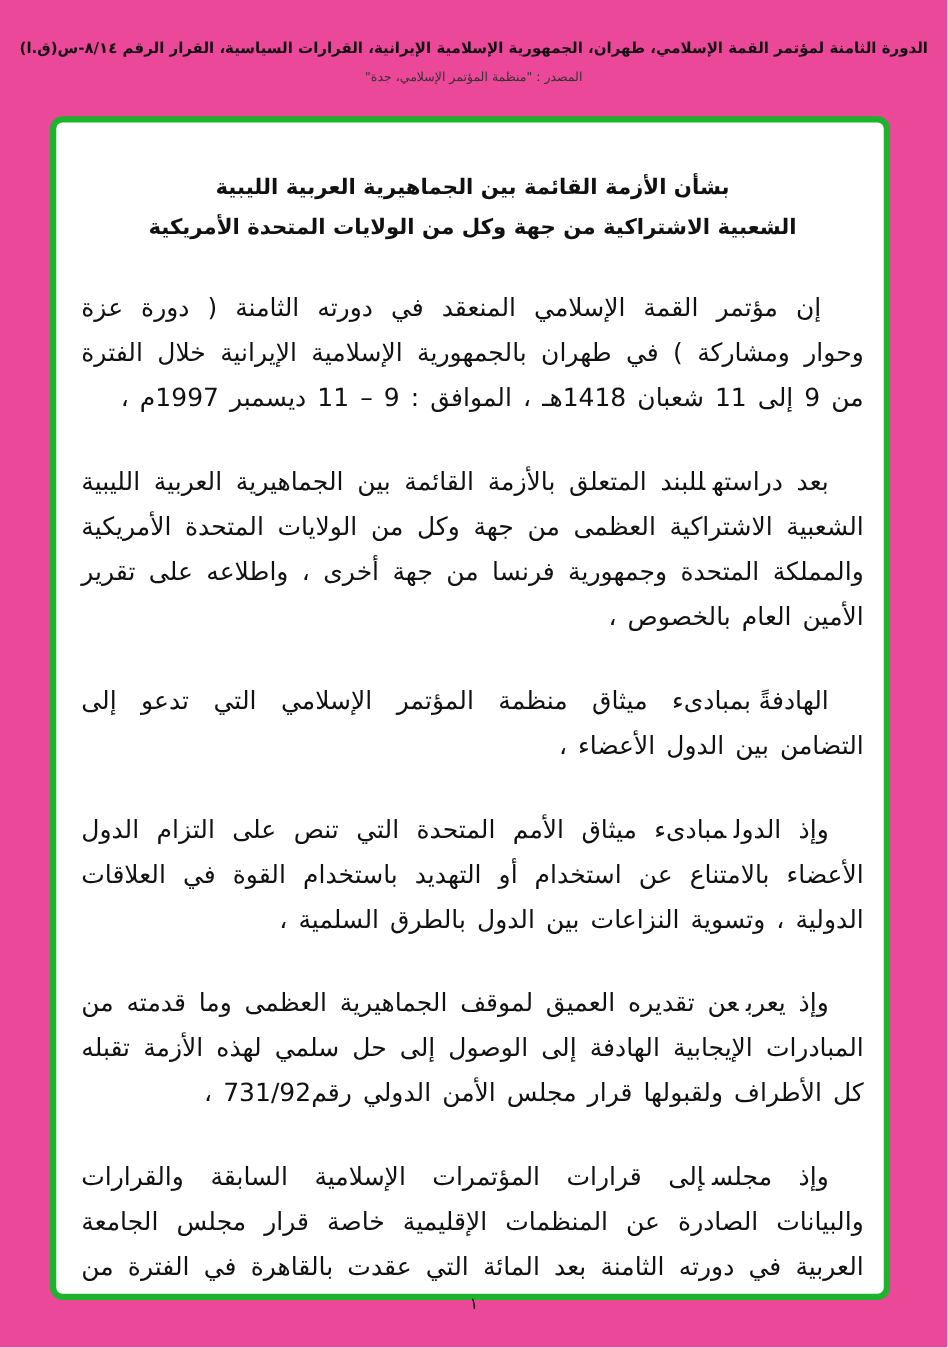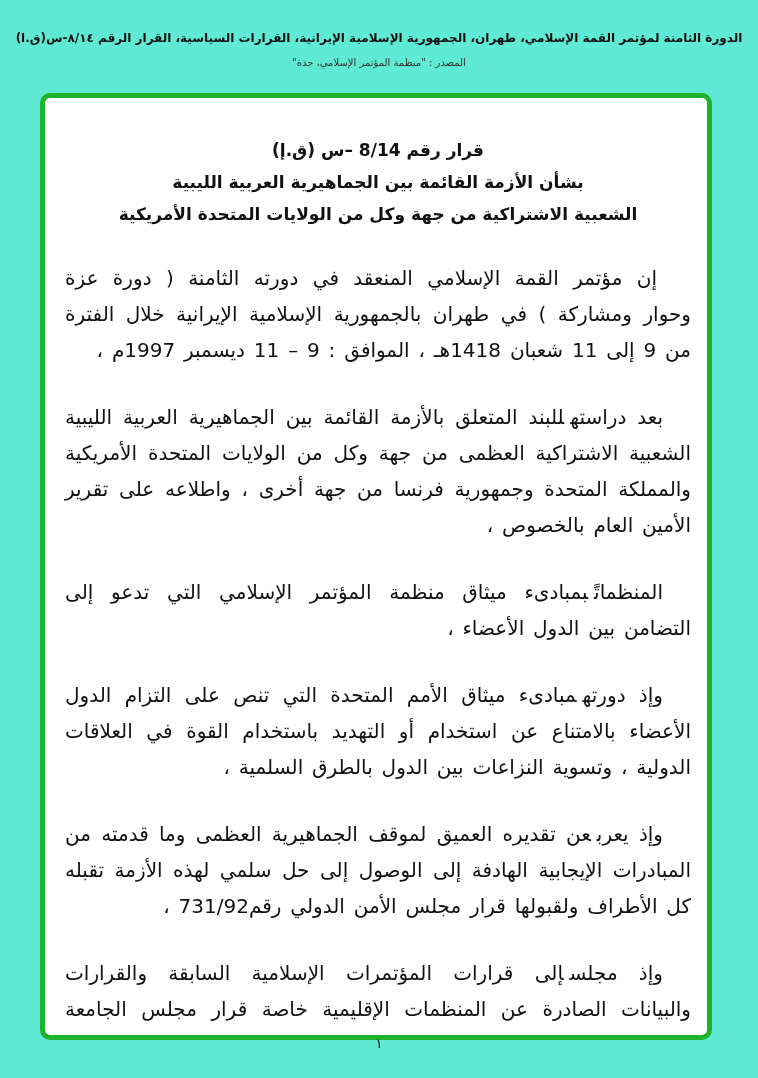--- a/index.html
+++ b/index.html
@@ -5,21 +5,21 @@
   html, body {
     margin: 0;
     padding: 0;
     background: #ffffff;
     width: 758px;
     height: 1078px;
     font-family: "DejaVu Sans", sans-serif;
     color: #111;
     overflow: hidden;
   }
-  .page { position: relative; width: 758px; height: 1078px; background: #5eead4; }
+  .page { position: relative; width: 758px; height: 1078px; background: #ec4899; }
 
   .header-line1 {
     position: absolute;
     top: 31px; left: 8px; right: 8px;
     direction: rtl;
     text-align: center;
     font-size: 12px;
     font-weight: 700;
     white-space: nowrap;
     letter-spacing: 0;
@@ -79,37 +79,36 @@
 
 <div class="page">
 
   <div class="header-line1">الدورة الثامنة لمؤتمر القمة الإسلامي، طهران، الجمهورية الإسلامية الإيرانية، القرارات السياسية، القرار الرقم ٨/١٤-س(ق.ا)</div>
 
   <div class="header-line2">المصدر : "منظمة المؤتمر الإسلامي، جدة"</div>
 
   <div class="frame">
 
     <div class="title-block">
-      <div>قرار رقم 8/14 –س (ق.إ)</div>
       <div>بشأن الأزمة القائمة بين الجماهيرية العربية الليبية</div>
       <div>الشعبية الاشتراكية من جهة وكل من الولايات المتحدة الأمريكية</div>
     </div>
 
     <div class="body-text">
       <p>
         <strong></strong><span>إن مؤتمر القمة الإسلامي المنعقد في دورته الثامنة ( دورة عزة وحوار ومشاركة ) في طهران بالجمهورية الإسلامية الإيرانية خلال الفترة من 9 إلى 11 شعبان 1418هـ ، الموافق : 9 – 11 ديسمبر 1997م ،</span>
       </p>
       <p>
         <strong>بعد دراسته</strong><span>للبند المتعلق بالأزمة القائمة بين الجماهيرية العربية الليبية الشعبية الاشتراكية العظمى من جهة وكل من الولايات المتحدة الأمريكية والمملكة المتحدة وجمهورية فرنسا من جهة أخرى ، واطلاعه على تقرير الأمين العام بالخصوص ،</span>
       </p>
       <p>
-        <strong>المنظماتً</strong><span>بمبادىء ميثاق منظمة المؤتمر الإسلامي التي تدعو إلى التضامن بين الدول الأعضاء ،</span>
+        <strong>الهادفةً</strong><span>بمبادىء ميثاق منظمة المؤتمر الإسلامي التي تدعو إلى التضامن بين الدول الأعضاء ،</span>
       </p>
       <p>
-        <strong>وإذ دورته</strong><span>مبادىء ميثاق الأمم المتحدة التي تنص على التزام الدول الأعضاء بالامتناع عن استخدام أو التهديد باستخدام القوة في العلاقات الدولية ، وتسوية النزاعات بين الدول بالطرق السلمية ،</span>
+        <strong>وإذ الدول</strong><span>مبادىء ميثاق الأمم المتحدة التي تنص على التزام الدول الأعضاء بالامتناع عن استخدام أو التهديد باستخدام القوة في العلاقات الدولية ، وتسوية النزاعات بين الدول بالطرق السلمية ،</span>
       </p>
       <p>
         <strong>وإذ يعرب</strong><span>عن تقديره العميق لموقف الجماهيرية العظمى وما قدمته من المبادرات الإيجابية الهادفة إلى الوصول إلى حل سلمي لهذه الأزمة تقبله كل الأطراف ولقبولها قرار مجلس الأمن الدولي رقم731/92 ،</span>
       </p>
       <p>
         <strong>وإذ مجلس</strong><span>إلى قرارات المؤتمرات الإسلامية السابقة والقرارات والبيانات الصادرة عن المنظمات الإقليمية خاصة قرار مجلس الجامعة العربية في دورته الثامنة بعد المائة التي عقدت بالقاهرة في الفترة من 20 إلى 21 سبتمبر 1997 ، والاعلان الصادر عن مؤتمر القمة الإفريقي في دورته الثالثة</span>
       </p>
     </div>
 
   </div>

